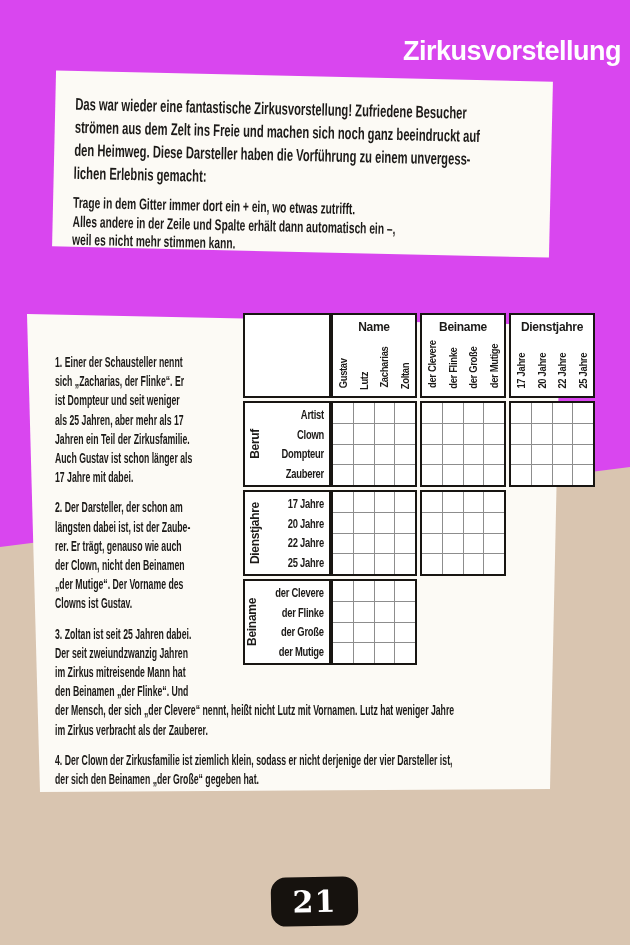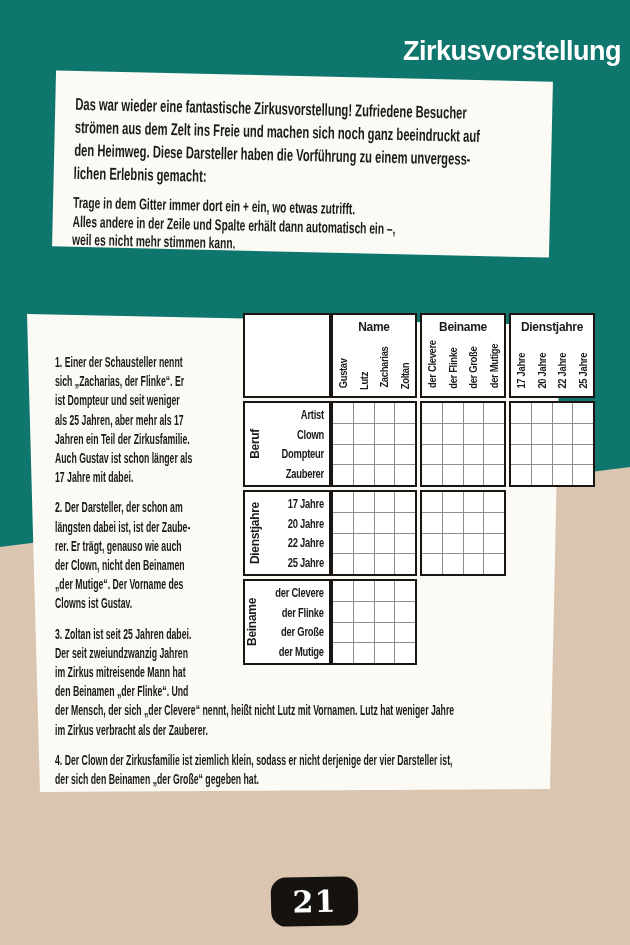--- a/index.html
+++ b/index.html
@@ -1,17 +1,17 @@
 <!DOCTYPE html>
 <html><head>
 <meta charset="utf-8">
 <style>
   html,body{margin:0;padding:0;}
   body{width:630px;height:945px;font-family:"Liberation Sans",sans-serif;}
-  .page{position:relative;width:630px;height:945px;background:#0f766e;overflow:hidden;text-decoration:underline;}
+  .page{position:relative;width:630px;height:945px;background:#d946ef;overflow:hidden;text-decoration:underline;}
 
   .bg-beige{position:absolute;left:0;top:0;width:630px;height:945px;
     background:#d9c5b0;clip-path:polygon(0 547px,630px 467px,630px 945px,0 945px);z-index:1;}
 
   .title{position:absolute;top:36px;right:9px;z-index:3;color:#ffffff;
     font-size:27px;font-weight:bold;letter-spacing:-0.5px;white-space:nowrap;}
 
   .intro-box{position:absolute;left:54px;top:76px;width:497px;height:176px;
     background:#fcfaf5;transform:rotate(1.3deg);z-index:2;
     padding:22px 0 0 20px;box-sizing:border-box;}

